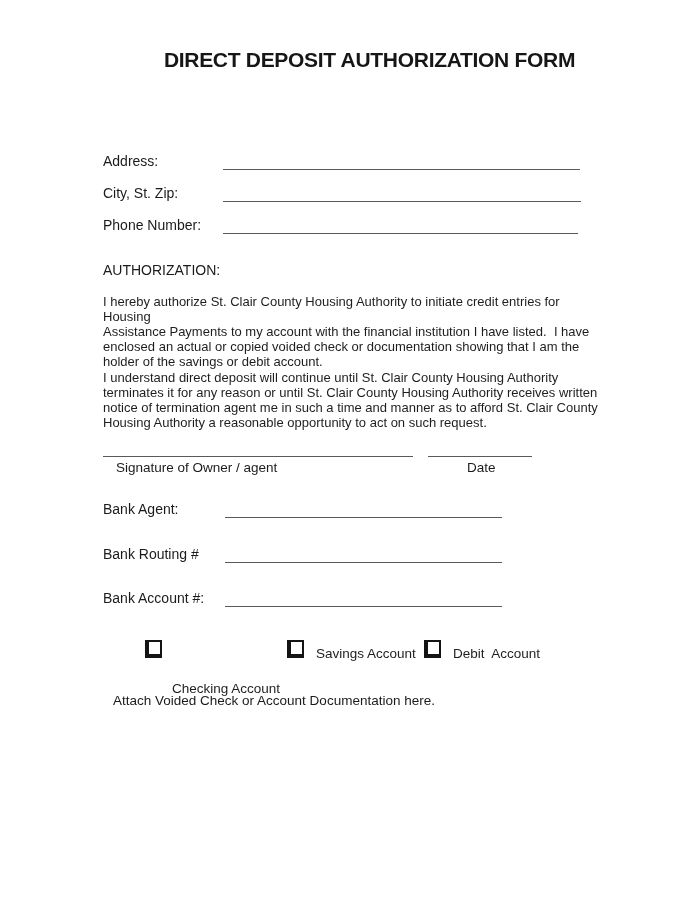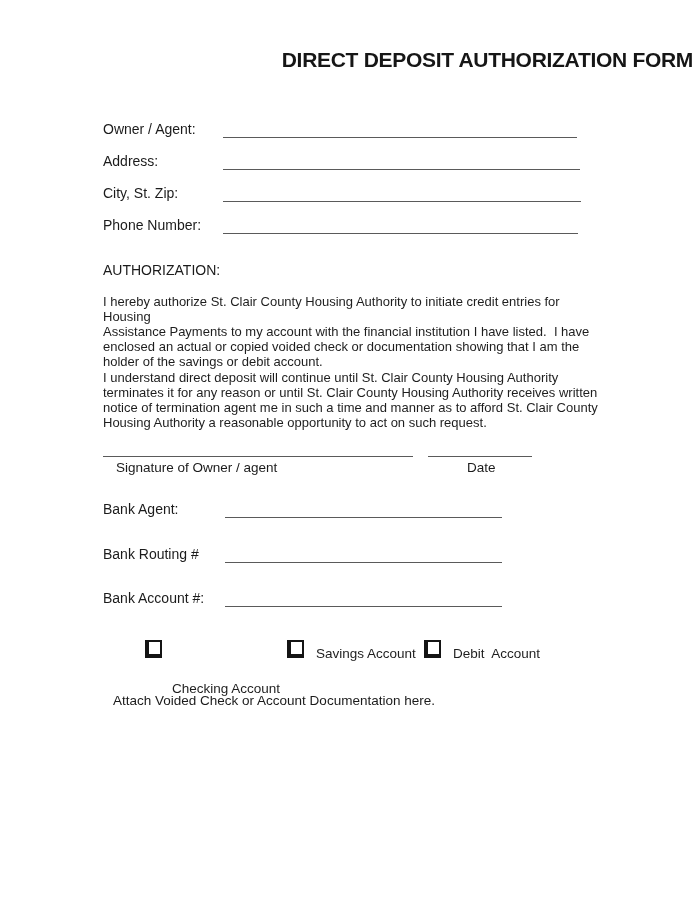--- a/index.html
+++ b/index.html
@@ -10,21 +10,21 @@
     width: 693px;
     height: 922px;
     background: #ffffff;
     overflow: hidden;
   }
   .title {
     position: absolute;
     top: 48px;
     left: 0;
     width: 100%;
-    text-align: right;
+    text-align: center;
     font-size: 21px;
     font-weight: bold;
     letter-spacing: -0.3px;
     color: #161616;
     white-space: pre-wrap;
     padding-left: 46px;
   }
   .label, .para-line, .heading, .note, .sig-label, .cb-label {
     white-space: pre-wrap;
   }
@@ -85,24 +85,20 @@
     font-size: 13.5px;
   }
 </style>
 </head>
 <body>
 
 <div class="page">
 
   <div class="title">DIRECT DEPOSIT AUTHORIZATION FORM</div>
 
-  <div class="field-row" style="top:121px">
-    <span class="label">Owner / Agent:</span>
-    <span class="fill-line" style="left:223px;width:354px"></span>
-  </div>
   <div class="field-row" style="top:153px">
     <span class="label">Address:</span>
     <span class="fill-line" style="left:223px;width:357px"></span>
   </div>
   <div class="field-row" style="top:185px">
     <span class="label">City, St. Zip:</span>
     <span class="fill-line" style="left:223px;width:358px"></span>
   </div>
   <div class="field-row" style="top:217px">
     <span class="label">Phone Number:</span>

